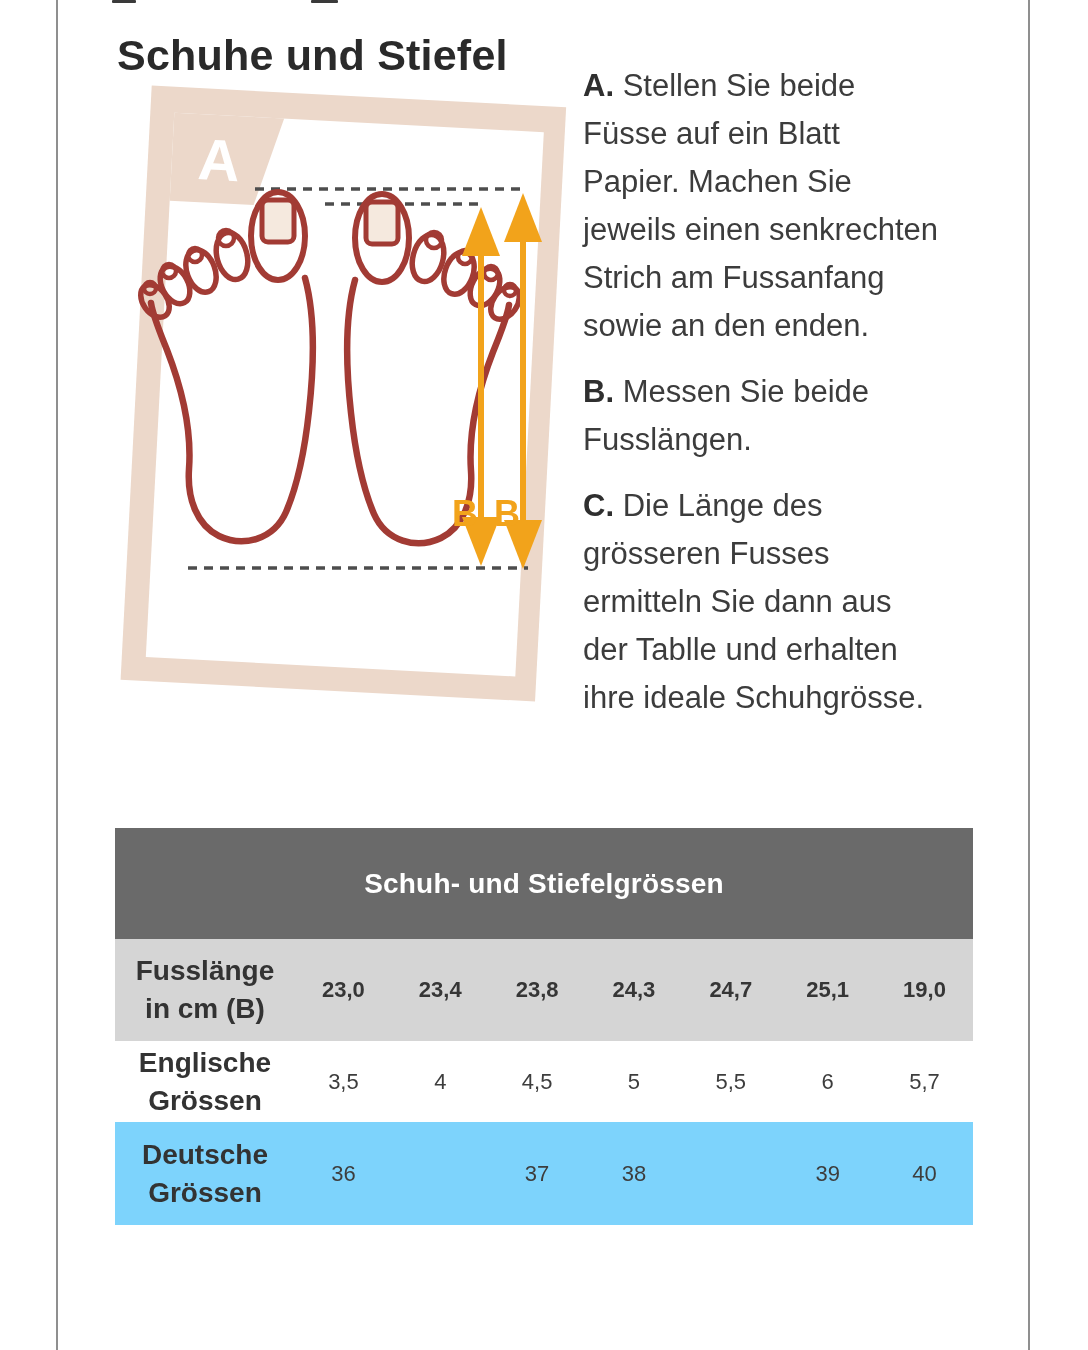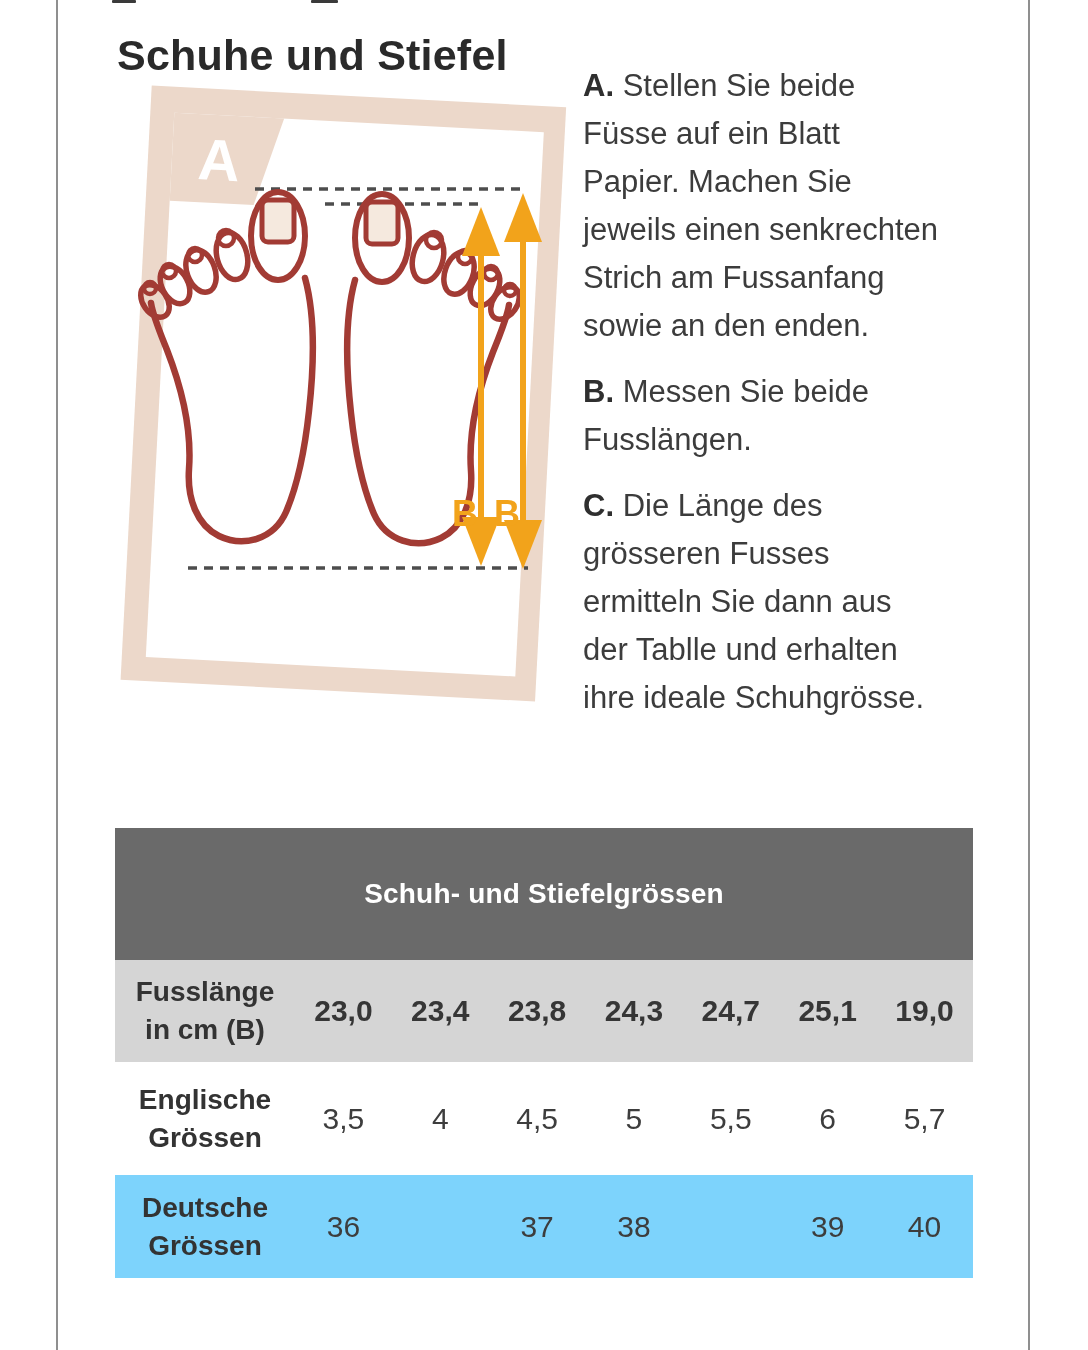--- a/index.html
+++ b/index.html
@@ -27,30 +27,30 @@
   .instructions p{margin:0 0 18px 0;}
   .instructions .step-label{font-weight:bold;color:#2f2f2f;}
   .instructions .step-text{white-space:pre-line;text-align:right;}
 
   .size-table{
     position:absolute;left:115px;top:828px;width:858px;
     border-collapse:collapse;table-layout:fixed;
   }
   .size-table th,.size-table td{padding:0;text-align:center;vertical-align:middle;}
   .size-table .tbl-header{
-    height:132px;background:#6a6a6a;color:#ffffff;
+    height:111px;background:#6a6a6a;color:#ffffff;
     font-size:28px;font-weight:bold;letter-spacing:0.2px;margin-left:44px;
   }
   .size-table tr.r1{height:102px;background:#d5d5d5;}
-  .size-table tr.r2{height:113px;background:#ffffff;}
+  .size-table tr.r2{height:81px;background:#ffffff;}
   .size-table tr.r3{height:103px;background:#7dd3fc;}
   .size-table .rowlabel{
     font-weight:bold;color:#333333;font-size:28px;line-height:38px;
   }
-  .size-table .val{font-size:30px;color:#3d3d3d;}
+  .size-table .val{font-size:22px;color:#3d3d3d;}
   .size-table tr.r1 .val{font-weight:bold;color:#363636;}
 </style>
 </head>
 <body>
 
 <div class="vline left"></div>
 <div class="vline right"></div>
 
 <div class="artifact" style="left:112px;width:24px;"></div>
 <div class="artifact" style="left:311px;width:27px;"></div>

